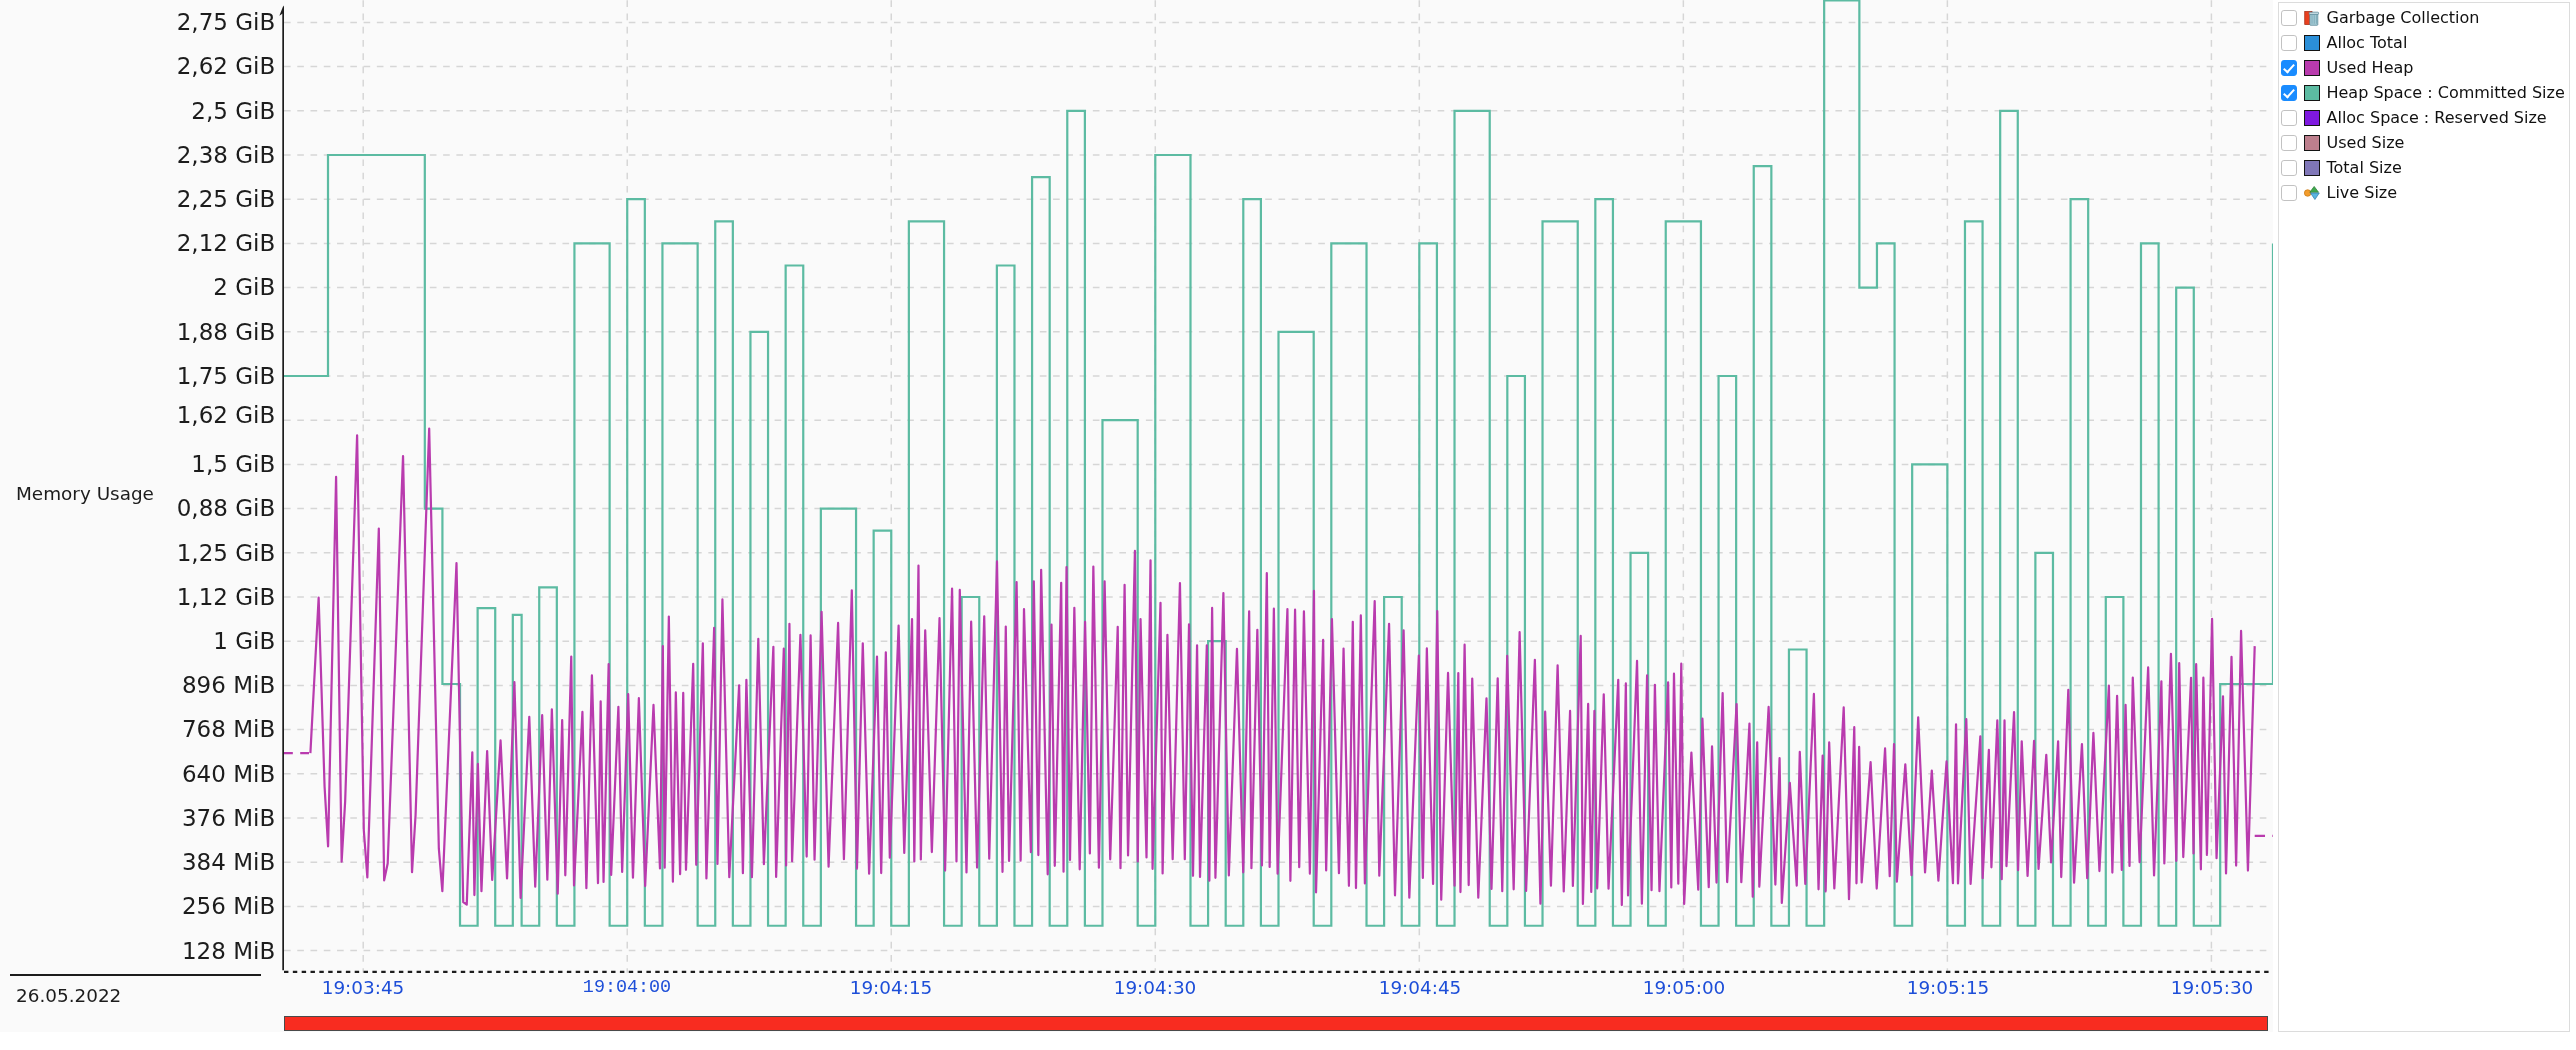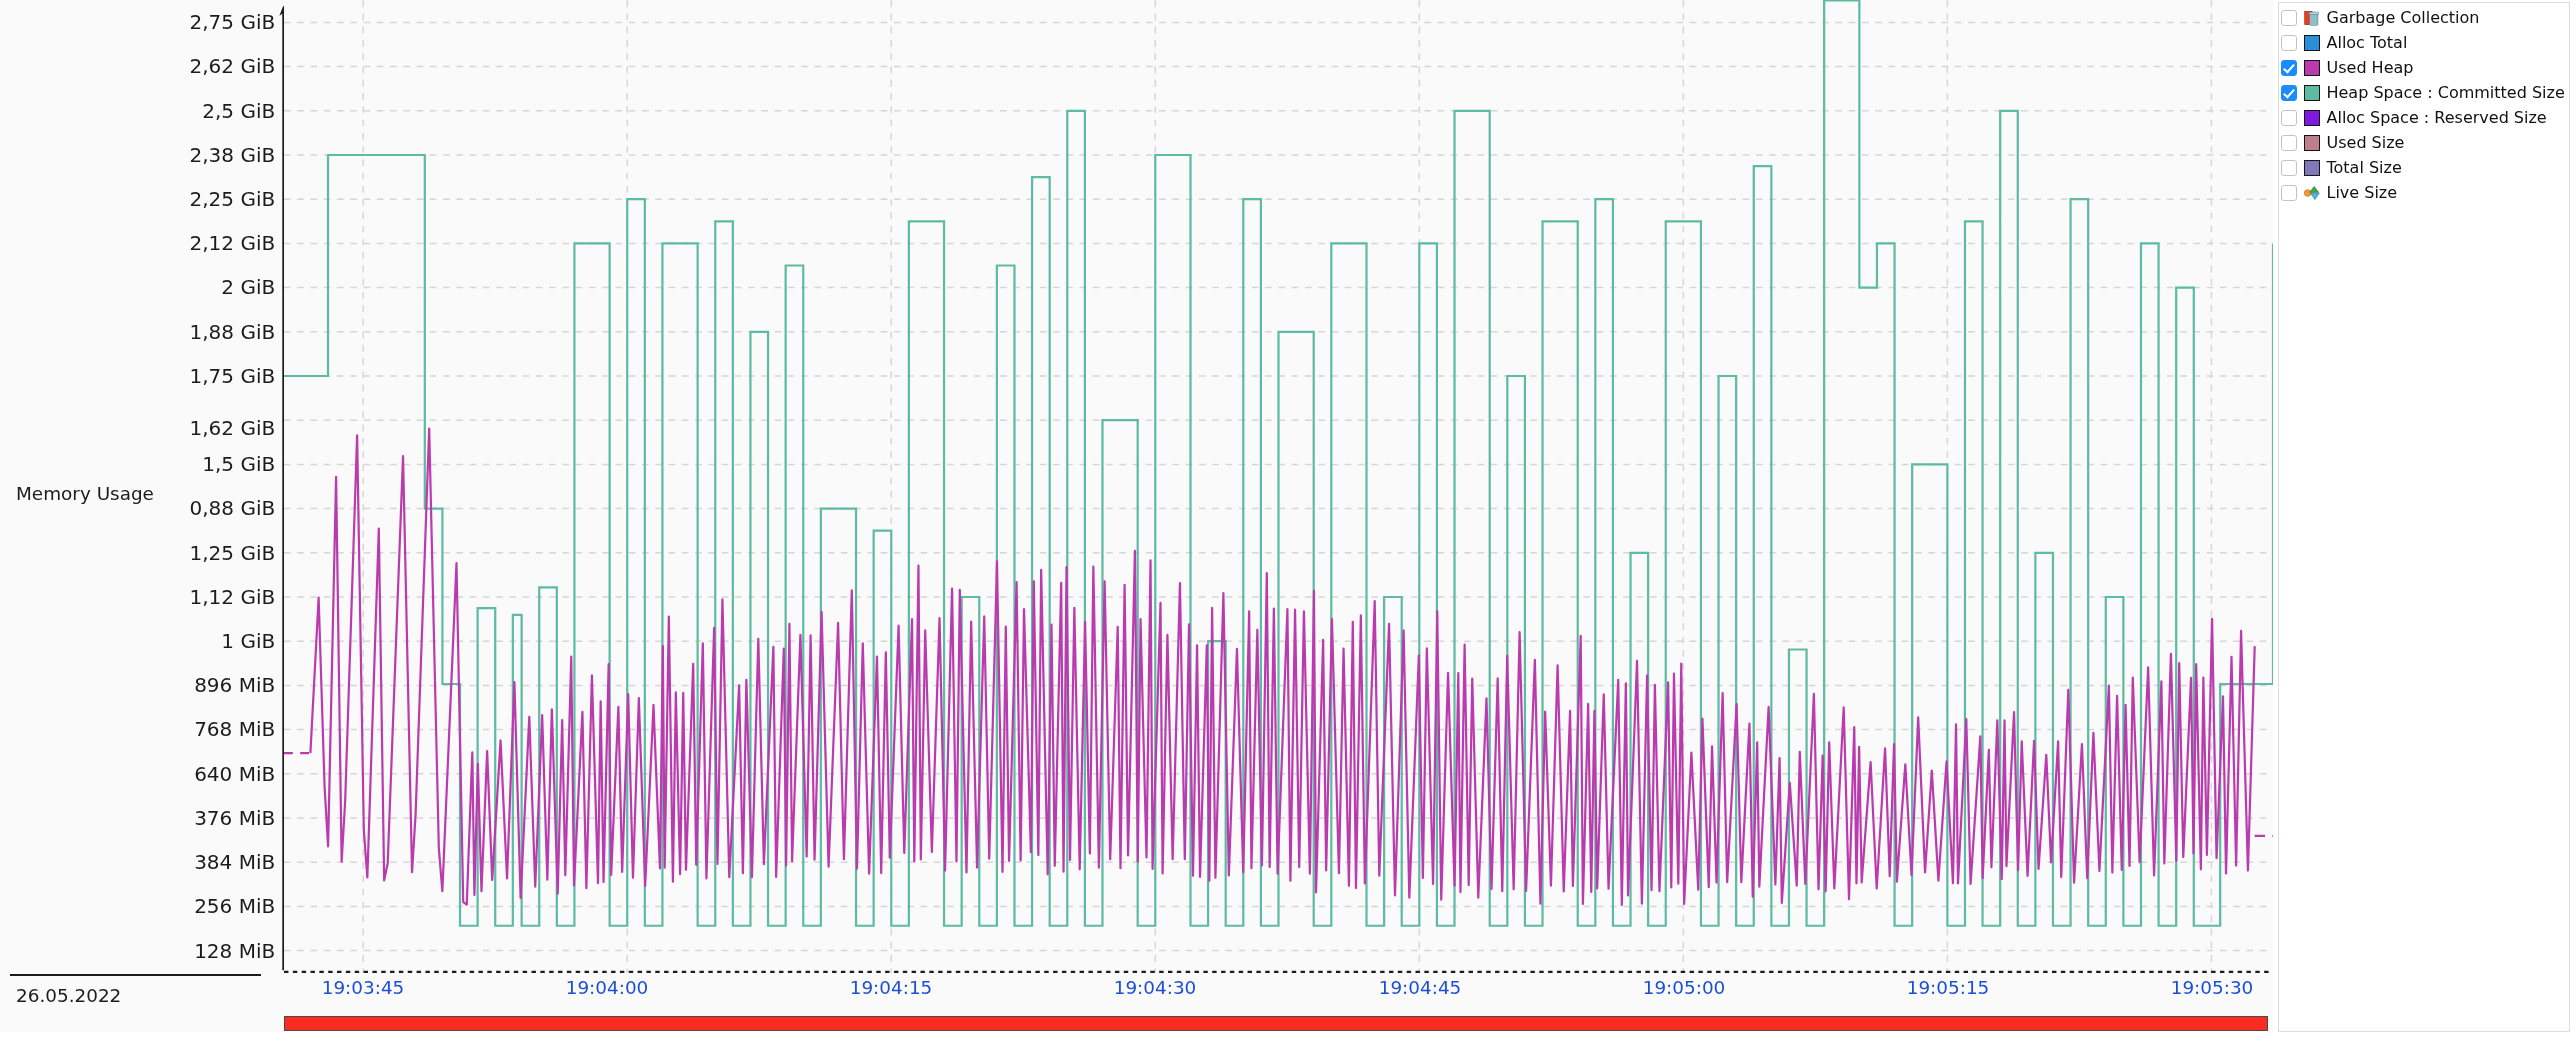--- a/index.html
+++ b/index.html
@@ -55,21 +55,21 @@
     height: 0;
     border-top: 2.2px solid #1c1c1c;
   }
 
   
   .ytick-label {
     position: absolute;
     right: 0;
     width: 251px;
     text-align: right;
-    font-size: 20px;
+    font-size: 23px;
     color: #1c1c1c;
     transform: translateY(-50%);
     white-space: nowrap;
     padding-right: 8.8px;
     box-sizing: border-box;
   }
   #ytick-labels {
     position: absolute;
     left: 0;
     top: 0;
@@ -215,21 +215,21 @@
     <div id="ytick-labels">
         <div class="ytick-label" style="top: 22px;">2,75 GiB</div>
         <div class="ytick-label" style="top: 66px;">2,62 GiB</div>
         <div class="ytick-label" style="top: 111px;">2,5 GiB</div>
         <div class="ytick-label" style="top: 155px;">2,38 GiB</div>
         <div class="ytick-label" style="top: 199px;">2,25 GiB</div>
         <div class="ytick-label" style="top: 243px;">2,12 GiB</div>
         <div class="ytick-label" style="top: 287px;">2 GiB</div>
         <div class="ytick-label" style="top: 332px;">1,88 GiB</div>
         <div class="ytick-label" style="top: 376px;">1,75 GiB</div>
-        <div class="ytick-label" style="top: 428px; text-align: right;">1,62 GiB</div>
+        <div class="ytick-label" style="top: 415px; text-align: right;">1,62 GiB</div>
         <div class="ytick-label" style="top: 464px;">1,5 GiB</div>
         <div class="ytick-label" style="top: 508px;">0,88 GiB</div>
         <div class="ytick-label" style="top: 553px;">1,25 GiB</div>
         <div class="ytick-label" style="top: 597px;">1,12 GiB</div>
         <div class="ytick-label" style="top: 641px;">1 GiB</div>
         <div class="ytick-label" style="top: 685px;">896 MiB</div>
         <div class="ytick-label" style="top: 729px;">768 MiB</div>
         <div class="ytick-label" style="top: 774px;">640 MiB</div>
         <div class="ytick-label" style="top: 818px;">376 MiB</div>
         <div class="ytick-label" style="top: 862px;">384 MiB</div>
@@ -282,21 +282,21 @@
           <path d="M0 510 L35.84070796460177 510 L35.84070796460177 510 L59.73451327433628 510 L59.73451327433628 210 L143.36283185840708 210 L143.36283185840708 210 L191.1504424778761 210 L191.1504424778761 690 L215.04424778761063 690 L215.04424778761063 928.125 L238.93805309734512 928.125 L238.93805309734512 1256.25 L262.83185840707966 1256.25 L262.83185840707966 825 L286.72566371681415 825 L286.72566371681415 1256.25 L310.61946902654864 1256.25 L310.61946902654864 834.375 L322.56637168141594 834.375 L322.56637168141594 1256.25 L346.46017699115043 1256.25 L346.46017699115043 796.875 L370.3539823008849 796.875 L370.3539823008849 1256.25 L394.24778761061947 1256.25 L394.24778761061947 330 L418.14159292035396 330 L418.14159292035396 330 L442.0353982300885 330 L442.0353982300885 1256.25 L465.929203539823 1256.25 L465.929203539823 270 L489.82300884955754 270 L489.82300884955754 1256.25 L513.716814159292 1256.25 L513.716814159292 330 L537.6106194690266 330 L537.6106194690266 330 L561.5044247787611 330 L561.5044247787611 1256.25 L585.3982300884956 1256.25 L585.3982300884956 300 L609.29203539823 300 L609.29203539823 1256.25 L633.1858407079646 1256.25 L633.1858407079646 450 L657.0796460176991 450 L657.0796460176991 1256.25 L680.9734513274336 1256.25 L680.9734513274336 360 L704.8672566371682 360 L704.8672566371682 1256.25 L728.7610619469026 1256.25 L728.7610619469026 690 L752.6548672566371 690 L752.6548672566371 690 L776.5486725663717 690 L776.5486725663717 1256.25 L800.4424778761063 1256.25 L800.4424778761063 720 L824.3362831858407 720 L824.3362831858407 1256.25 L848.2300884955752 1256.25 L848.2300884955752 300 L872.1238938053098 300 L872.1238938053098 300 L896.0176991150443 300 L896.0176991150443 1256.25 L919.9115044247787 1256.25 L919.9115044247787 810 L943.8053097345132 810 L943.8053097345132 1256.25 L967.6991150442478 1256.25 L967.6991150442478 360 L991.5929203539823 360 L991.5929203539823 1256.25 L1015.4867256637167 1256.25 L1015.4867256637167 240 L1039.3805309734512 240 L1039.3805309734512 1256.25 L1063.274336283186 1256.25 L1063.274336283186 150 L1087.1681415929204 150 L1087.1681415929204 1256.25 L1111.0619469026549 1256.25 L1111.0619469026549 569.9999999999999 L1134.9557522123894 569.9999999999999 L1134.9557522123894 569.9999999999999 L1158.8495575221239 569.9999999999999 L1158.8495575221239 1256.25 L1182.7433628318583 1256.25 L1182.7433628318583 210 L1206.6371681415928 210 L1206.6371681415928 210 L1230.5309734513273 210 L1230.5309734513273 1256.25 L1254.424778761062 1256.25 L1254.424778761062 870 L1278.3185840707965 870 L1278.3185840707965 1256.25 L1302.2123893805308 1256.25 L1302.2123893805308 270 L1326.1061946902655 270 L1326.1061946902655 1256.25 L1350 1256.25 L1350 450 L1373.8938053097345 450 L1373.8938053097345 450 L1397.7876106194692 450 L1397.7876106194692 1256.25 L1421.6814159292037 1256.25 L1421.6814159292037 330 L1445.5752212389382 330 L1445.5752212389382 330 L1469.4690265486724 330 L1469.4690265486724 1256.25 L1493.362831858407 1256.25 L1493.362831858407 810 L1517.2566371681417 810 L1517.2566371681417 1256.25 L1541.1504424778761 1256.25 L1541.1504424778761 330 L1565.0442477876106 330 L1565.0442477876106 1256.25 L1588.9380530973451 1256.25 L1588.9380530973451 150 L1612.8318584070798 150 L1612.8318584070798 150 L1636.7256637168143 150 L1636.7256637168143 1256.25 L1660.6194690265486 1256.25 L1660.6194690265486 510 L1684.513274336283 510 L1684.513274336283 1256.25 L1708.4070796460176 1256.25 L1708.4070796460176 300 L1732.3008849557523 300 L1732.3008849557523 300 L1756.1946902654868 300 L1756.1946902654868 1256.25 L1780.0884955752213 1256.25 L1780.0884955752213 270 L1803.9823008849557 270 L1803.9823008849557 1256.25 L1827.8761061946905 1256.25 L1827.8761061946905 750 L1851.7699115044247 750 L1851.7699115044247 1256.25 L1875.6637168141592 1256.25 L1875.6637168141592 300 L1899.5575221238937 300 L1899.5575221238937 300 L1923.4513274336284 300 L1923.4513274336284 1256.25 L1947.345132743363 1256.25 L1947.345132743363 510 L1971.2389380530974 510 L1971.2389380530974 1256.25 L1995.132743362832 1256.25 L1995.132743362832 225 L2019.0265486725666 225 L2019.0265486725666 1256.25 L2042.9203539823009 1256.25 L2042.9203539823009 881.25 L2066.814159292035 881.25 L2066.814159292035 1256.25 L2090.70796460177 1256.25 L2090.70796460177 0 L2114.6017699115046 0 L2114.6017699115046 0 L2138.495575221239 0 L2138.495575221239 390 L2162.3893805309735 390 L2162.3893805309735 330 L2186.283185840708 330 L2186.283185840708 1256.25 L2210.1769911504425 1256.25 L2210.1769911504425 630 L2234.070796460177 630 L2234.070796460177 630 L2257.9646017699115 630 L2257.9646017699115 1256.25 L2281.858407079646 1256.25 L2281.858407079646 300 L2305.7522123893805 300 L2305.7522123893805 1256.25 L2329.646017699115 1256.25 L2329.646017699115 150 L2353.5398230088495 150 L2353.5398230088495 1256.25 L2377.433628318584 1256.25 L2377.433628318584 750 L2401.327433628319 750 L2401.327433628319 1256.25 L2425.221238938053 1256.25 L2425.221238938053 270 L2449.1150442477874 270 L2449.1150442477874 1256.25 L2473.008849557522 1256.25 L2473.008849557522 810 L2496.902654867257 810 L2496.902654867257 1256.25 L2520.7964601769913 1256.25 L2520.7964601769913 330 L2544.690265486726 330 L2544.690265486726 1256.25 L2568.5840707964603 1256.25 L2568.5840707964603 390 L2592.477876106195 390 L2592.477876106195 1256.25 L2628.3185840707965 1256.25 L2628.3185840707965 928.125 L2700 928.125 L2700 330" stroke="#5cbba2" stroke-width="3" fill="none" stroke-linejoin="miter"></path>
           <path d="M2700 330 L2700 330" stroke="#5cbba2" stroke-width="3" fill="none" stroke-dasharray="14 10"></path>
           <path d="M0 1021.875 L35.84070796460177 1021.875" stroke="#b93bae" stroke-width="3" fill="none" stroke-dasharray="12 10"></path>
           <path d="M35.84070796460177 1021.875 L35.84070796460177 1021.875 L47.02483062677249 810.9375 L55.07411695803923 1067.1998938451054 L59.85287801998586 1148.4375 L70.70793199977241 646.8750000000001 L78.24335003746198 1169.2352245284642 L83.0221110994086 1087.5 L99.2438295208703 590.6249999999999 L108.35944997296929 1126.984746710856 L113.13821103491593 1190.625 L128.69937685733618 717.1875 L135.95942403417808 1194.6575677730877 L140.7381850961247 1171.875 L161.58811119275495 618.75 L173.80578327783766 1183.6295501031584 L178.58454433978426 1106.25 L197.0804346780342 581.25 L210.1767266580435 1151.3335443271014 L214.9554877199901 1209.375 L234.15767003532505 764.0625 L243.30423226074322 1224.1686249089746 L248.08299332268984 1227.4412536260522 L255.61661449815736 1020.9035174585288 L258.45142326151415 1214.5802143840024 L263.17128916659965 1036.6471312294043 L268.05081700084145 1209.2585139976354 L275.7590696227259 1019.2048722788838 L282.6241669829736 1194.0982806922923 L293.96954875088306 1004.7165958409837 L302.78626193298345 1192.1173540024988 L312.75691771704675 925.5427752254814 L321.20250052112846 1218.538114441314 L332.955011724113 972.6087114230729 L341.0352842114326 1203.2515587695677 L350.4644685329095 970.455630783592 L357.4798723290403 1193.7098327081499 L363.5973951396892 962.5247801216663 L371.5434071623878 1212.761779338973 L377.6059955932094 977.1179348942803 L381.85325059235737 1187.7632180305404 L389.92708799931654 890.7887187936026 L393.69151119519637 1201.5965740916015 L405.0916787010806 966.0410267181755 L410.4634189255015 1205.338098767753 L417.9935983093484 916.4228393629813 L426.239738697172 1198.3781487857761 L429.85897897915595 951.6171355210481 L433.77267655088974 1196.6865902723505 L440.7132924027762 901.0594402065772 L444.1201838779317 1187.3736449865146 L453.91492068404017 959.0031004275669 L459.0464720818477 1183.2239194924982 L467.21992166157986 941.9584316813693 L473.7058895844323 1191.127556754568 L481.7105286762373 947.3973873165978 L490.2773825526113 1202.3546256458976 L501.5829970921057 956.5263288725312 L510.36851471169365 1178.4877775840785 L514.2509258416505 876.5652790001618 L516.7399833599092 1177.4539118234218 L522.4064436471899 836.4832856805996 L527.9054119402371 1196.5468460866116 L531.8812030519873 939.545524555289 L537.7115127901072 1186.2063551861427 L541.9386533859455 940.188846024553 L545.6608563569567 1180.2984628647046 L555.4666135956019 900.5919155292718 L559.5958976364748 1173.5105896817213 L568.5457445840628 872.8439111525365 L573.4165673208109 1192.0079873857767 L583.9023460794546 851.7921284354852 L588.4133273574695 1172.4616731117533 L595.139132105722 813.2846479568095 L604.446329219786 1190.3026757212472 L617.8071042900829 929.8693481977077 L622.9363468043911 1184.8174418529509 L627.6647687378634 922.3445602992022 L635.1774833525219 1190.4294042967535 L643.8533008208916 866.7917423618528 L651.4273365015956 1172.7216663913252 L664.3078661966687 877.5162270303913 L668.0474120700787 1190.0910655743128 L678.4739877061257 880.1090795260084 L681.6026467564914 1174.298316376589 L686.0978917938526 846.4333145605453 L689.7053384696994 1168.7493440481865 L701.01702848321 861.4140384180838 L709.5114558800759 1162.3496372919415 L714.8393943680435 862.1265897223496 L720.2058530855481 1166.5870407355794 L729.73846103204 830.1326664481135 L739.2532730870802 1176.0420059283701 L752.1699721001414 845.2295931197364 L760.0652091940735 1165.8030478418868 L770.7792764160826 800.8763392905142 L777.7772653174261 1178.7453263958996 L785.6766803336114 872.9847645590788 L794.2609379961552 1185.6707497497523 L804.9601978204109 890.8415870108402 L810.6671952777049 1184.7915829197352 L816.951384185777 885.1924011019753 L822.3610171875232 1163.8195408504182 L834.284915436899 848.7958427761067 L841.9812945987746 1157.3884119431823 L852.5416583695553 839.9965598977083 L855.6058318931732 1169.0541589479813 L861.2746154197055 767.3316703690001 L864.4737904809331 1166.2241963245967 L870.42682149248 855.3813522038056 L879.4415586057871 1156.2591541680617 L889.8566002920735 838.7362231306133 L897.4035360722235 1181.3524326366814 L906.8690694576708 798.6387293818648 L912.8616968247479 1169.0766930136265 L917.3628851435731 800.4452699227336 L926.4556579475328 1183.850772806482 L932.7951903743731 843.5583148544627 L940.8267874617042 1177.2498407160772 L950.528349453646 836.2299703421559 L957.3329398813615 1165.2740567538895 L967.8551723813371 761.7092517211843 L975.364575559734 1183.112341576778 L979.7919110097904 850.0385464163475 L984.2546232068775 1168.332683950626 L994.4559316672667 789.7243386688557 L999.9522473505427 1167.869508519752 L1004.5213156479326 826.3508719787143 L1013.8742428828581 1156.2857253046805 L1017.8283334804964 788.6005820529351 L1023.9919243992714 1160.2845171440233 L1027.8051790850177 773.1712545437861 L1036.7051464446429 1186.4802723422815 L1041.837545529241 847.3784646508427 L1046.3046635750793 1174.9539808090049 L1054.9910621301492 790.6824973307187 L1058.2023556253391 1182.8809603006514 L1062.25756485251 769.3272334286625 L1066.957857060029 1166.9385335088425 L1072.8507003836319 824.699371005694 L1080.1400170612183 1179.685935416112 L1087.4503665106026 843.7846222030556 L1093.9404642757759 1158.1593829406397 L1098.652690527998 768.6564965882791 L1106.200356272518 1177.482557978091 L1113.9644467893922 788.7014407592839 L1121.553039032054 1166.0994119288014 L1131.7446047218646 850.4732970290305 L1135.5093569037356 1178.1872094056982 L1141.0799387101613 793.4196111298102 L1145.7681513638809 1160.7841657926763 L1155.0909475974865 747.4342558793918 L1158.9832557658383 1169.066439802564 L1162.7128092376417 839.9718951769856 L1170.8212773197658 1163.5078963104781 L1176.2794775117245 760.2840254347776 L1179.0308633320165 1179.028685742572 L1189.8223989788332 817.8572979020182 L1192.67890714544 1185.1948488939897 L1199.2059295856889 861.4473588373514 L1206.329110474179 1165.8974979259337 L1216.2121399423497 791.0825336612858 L1222.7945486130234 1166.0072257550187 L1228.5256217489023 847.1263958408683 L1233.9126852435413 1188.4632990431833 L1239.4591410118692 875.6463046505842 L1243.465555407613 1189.9549141940818 L1252.7040080073596 875.5533727085553 L1256.112244479786 1195.1871647944636 L1259.8779197161477 824.7845915391563 L1264.3759889349046 1191.1720631579817 L1275.1901947072715 804.5718841122048 L1282.602164198311 1187.9195191783158 L1293.6169999836384 880.230385260521 L1302.1018491883715 1183.6800615551163 L1310.1625965418334 829.3796865147102 L1313.2499973309127 1178.0971847872408 L1321.2713584815538 854.4639436987584 L1327.4956970907897 1174.3521488319739 L1334.1323215129605 777.730929402155 L1337.9950978479535 1176.4717261743062 L1343.71586235735 825.8226481153657 L1348.776772558718 1185.625189187977 L1362.1122910754202 826.3334741347838 L1366.1396475657523 1195.2750994284581 L1372.4899620598253 827.2155483358531 L1378.145003656822 1176.687226651655 L1384.5098832579433 829.4980230063899 L1392.6188860491172 1185.5304347706956 L1398.129158143705 801.5147017653736 L1400.9100715248098 1210.935692911501 L1410.5974556785543 868.2276249221316 L1414.6951818450705 1181.082024085673 L1422.5316744024926 839.8797201836768 L1432.060772140117 1184.869882078762 L1438.3157141936035 880.0803657817312 L1445.6008839386877 1202.0810732603713 L1450.847305679692 843.702088785134 L1455.1644580251368 1205.0545884118833 L1461.756725565243 835.0417589401334 L1467.2507272379646 1198.9266249256784 L1480.587710041405 815.6465526165953 L1486.7976125744622 1188.3316443009849 L1500.083488899618 846.3685021220243 L1508.1245018223601 1214.9933395864691 L1519.826154183787 855.2558749093093 L1527.5767117840433 1218.0613116828088 L1540.4977884043292 889.4074610765747 L1545.9577515628723 1191.3619780146162 L1551.3676386666868 879.7863835719883 L1559.8326301488366 1199.5244405553924 L1565.49902942417 829.1473244673454 L1570.9070582987706 1220.8934055910088 L1580.144330436966 913.0650388237652 L1588.996346806664 1201.9767735204334 L1594.078511225854 913.1950893451794 L1597.0028454087792 1210.59315957135 L1602.6290713075375 874.7535984396218 L1608.173567843679 1201.0721983434676 L1612.9844037586352 920.7975490597221 L1621.197147582217 1218.1696631573989 L1632.3304655785937 947.5475086099877 L1639.125253932801 1206.321822922785 L1647.5544237250476 920.4185138559635 L1653.7384500145351 1209.317512587568 L1660.440335686786 889.859425584049 L1669.2336635192469 1206.796210822765 L1677.305126245509 857.8146577618768 L1686.103704181678 1209.0202786369437 L1698.0143927462877 895.3033246985415 L1705.5581958961986 1226.2671629630552 L1711.9843308943427 965.7089402440101 L1719.8261231459292 1201.829575386458 L1728.8895587874915 902.794245354532 L1737.2152787502234 1209.5963087977218 L1745.8046623273794 964.6384409930122 L1749.60337013605 1202.2078522404165 L1760.239212863629 862.8307450508972 L1763.224157161055 1226.587981252596 L1770.3362551661926 955.1247093394725 L1774.5551498639134 1210.4024222285416 L1778.8454832851828 964.6778857784282 L1782.5880398076638 1205.5319782340935 L1791.5205916626348 942.1778813684416 L1798.0203641794665 1205.915625450063 L1811.1892411231568 922.4615634364059 L1816.0326332643422 1228.23754581835 L1821.5140625589568 927.3404865617381 L1824.4887967547945 1215.0377944889487 L1836.6949278986085 896.8087464547096 L1843.2686351034515 1226.2973424789905 L1850.3449968557961 916.3435805647789 L1856.3946601395749 1207.882875183172 L1860.9485902961367 929.2948912736367 L1867.1339908498305 1209.2363617512456 L1878.8613791871637 925.9353497616748 L1883.192856308982 1204.3297413184964 L1886.8512208013083 914.1471785213078 L1892.7189960622209 1199.1229772520203 L1896.7277976282912 900.46737606242 L1900.6702127129456 1226.6161292168663 L1910.4887716937287 1021.2739516864948 L1919.7846576712714 1207.220494652564 L1925.4730667075473 975.2332215025581 L1934.0306160483174 1203.9145048866255 L1938.5077190036757 1012.8286323231546 L1944.5899392965368 1197.628382136881 L1952.8833993767848 940.3705498137447 L1959.0436634781345 1196.9734455955604 L1971.8372499518644 955.3040350495503 L1978.2455814534258 1197.1642960302854 L1989.2965710046763 981.8340916191969 L1993.7619266255633 1216.9144732726952 L1999.8068547893197 1007.2857933581363 L2002.7142421347994 1203.1561561615663 L2015.3133548206915 959.2504130952841 L2024.4838039942404 1200.3040235543533 L2030.196609435283 1028.774157613911 L2033.2330090643206 1225.2194032316531 L2044.094456776353 1062.2981363957483 L2053.490241699912 1201.746843759294 L2057.623728956507 1020.3091441375036 L2065.116756536769 1199.416942735256 L2076.7800117468946 941.6337336164785 L2083.0628415017727 1206.8239620902973 L2088.6815593420647 1025.2088518399232 L2092.7332319560373 1209.606134827409 L2097.5257068637684 1007.4444937281421 L2104.513669169345 1205.5240623309146 L2117.246008022083 959.9451694382823 L2124.425071667288 1220.247504152868 L2131.572276664741 986.7186838899831 L2134.568548334361 1198.713869222165 L2138.1906765151884 1013.5451700760659 L2141.630078829234 1197.3780199086361 L2153.760603010792 1034.0773687426292 L2162.0499183237384 1205.7421801411954 L2173.397671183407 1015.6223564596019 L2179.7048125757533 1189.0276490588087 L2185.5807077374216 1009.606865554382 L2189.3940088519385 1196.3525955411646 L2200.8783889954425 1037.0665305764535 L2209.2797090843587 1187.6920487119069 L2218.3703919438394 973.2596926047922 L2227.6729798359966 1183.839074392664 L2236.8396141957887 1045.6023555873728 L2245.7834450012188 1194.9699471849653 L2256.868467255986 1033.24630132109 L2265.53754263402 1198.384367184471 L2269.7207785539917 982.8058817570496 L2272.3749853306276 1198.7385419067273 L2283.6697905867754 975.9002775776632 L2289.485467070749 1199.3931075157197 L2302.723734935938 999.0746110481949 L2305.8628155788856 1191.7483184670352 L2314.287617633487 1017.4585390903392 L2317.756349929828 1176.8969725972806 L2325.78234798847 977.6004826361394 L2331.7499408034087 1193.0235114686905 L2335.553510141585 977.6065774229514 L2338.169294772529 1175.2818741581775 L2348.4746010880276 966.3427710295979 L2353.9529823350035 1180.839415536319 L2358.911861945833 1005.989946006451 L2366.839006621957 1188.6089949493144 L2375.63012919394 1005.4358481047891 L2381.7330189929976 1179.0591865863846 L2392.237328336192 1024.16312248395 L2398.752918670365 1170.2060616967633 L2408.2931088467117 1005.854975860593 L2412.524260622491 1190.1877799481788 L2422.1391772749507 935.9669245085554 L2429.9482747278657 1197.9108073517614 L2440.643542494047 1009.5716233011075 L2447.8012357219927 1191.616970975204 L2456.1985336505263 994.5457539509325 L2464.38633670434 1182.0348057832696 L2477.230920791899 930.3684236952045 L2481.926981043264 1184.110562573285 L2488.355290339729 944.0789938274429 L2494.729428660972 1180.6081747465394 L2499.8586954998596 956.4727649275893 L2505.2440781751643 1175.0164339914754 L2509.6517710680205 919.4996431082704 L2518.955842601544 1169.9682018169876 L2530.510043142804 905.6361751649681 L2538.5499528943405 1187.954369105325 L2548.4763071258003 924.5156408121882 L2552.486443549413 1171.7550541170026 L2561.44113077816 887.1731790981484 L2568.747719647519 1168.1704873732206 L2572.6669640490095 899.8948623945035 L2578.1930706955177 1162.991479490205 L2588.7665352866097 919.7587907056292 L2592.10212396168 1158.2045104598678 L2595.698232341414 901.2147245442343 L2602.098530790161 1179.6207680182374 L2605.4730919285594 919.4911541005051 L2610.2984304060633 1160.079937169563 L2617.2836483841184 839.6886394079197 L2623.3603056093257 1164.6050765772443 L2632.126702790551 944.9143684923359 L2636.232792891816 1185.1910019584732 L2643.68475731435 891.2695853916733 L2649.94810255348 1174.5354943479133 L2656.649213015105 856.1197220771417 L2665.9736968475972 1181.315025767892 L2675.1712537969793 876.691543914922" stroke="#b93bae" stroke-width="3" fill="none" stroke-linejoin="round"></path>
           <path d="M2675.1712537969793 1134.375 L2700 1134.375" stroke="#b93bae" stroke-width="3" fill="none" stroke-dasharray="14 10"></path>
         </svg>
     </div>
 
     <div id="xtick-labels">
         <div class="xtick-label" style="left: 79px;">19:03:45</div>
-        <div class="xtick-label" style="left: 323px;">19:04:00</div>
+        <div class="xtick-label" style="left: 343px; font-family: Liberation Mono, monospace;">19:04:00</div>
         <div class="xtick-label" style="left: 607px;">19:04:15</div>
         <div class="xtick-label" style="left: 871px;">19:04:30</div>
         <div class="xtick-label" style="left: 1136px;">19:04:45</div>
         <div class="xtick-label" style="left: 1400px;">19:05:00</div>
         <div class="xtick-label" style="left: 1664px;">19:05:15</div>
         <div class="xtick-label" style="left: 1928px;">19:05:30</div>
       </div>
 
     <div id="timeline-bar"></div>
   </div>

